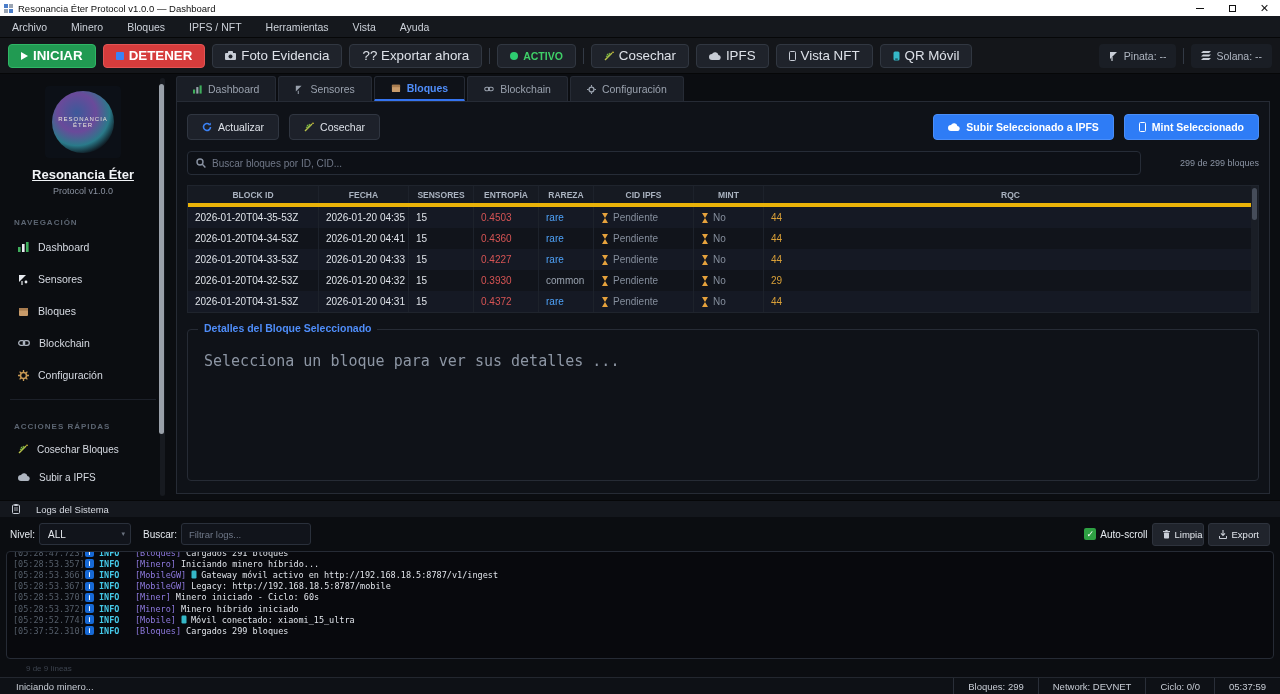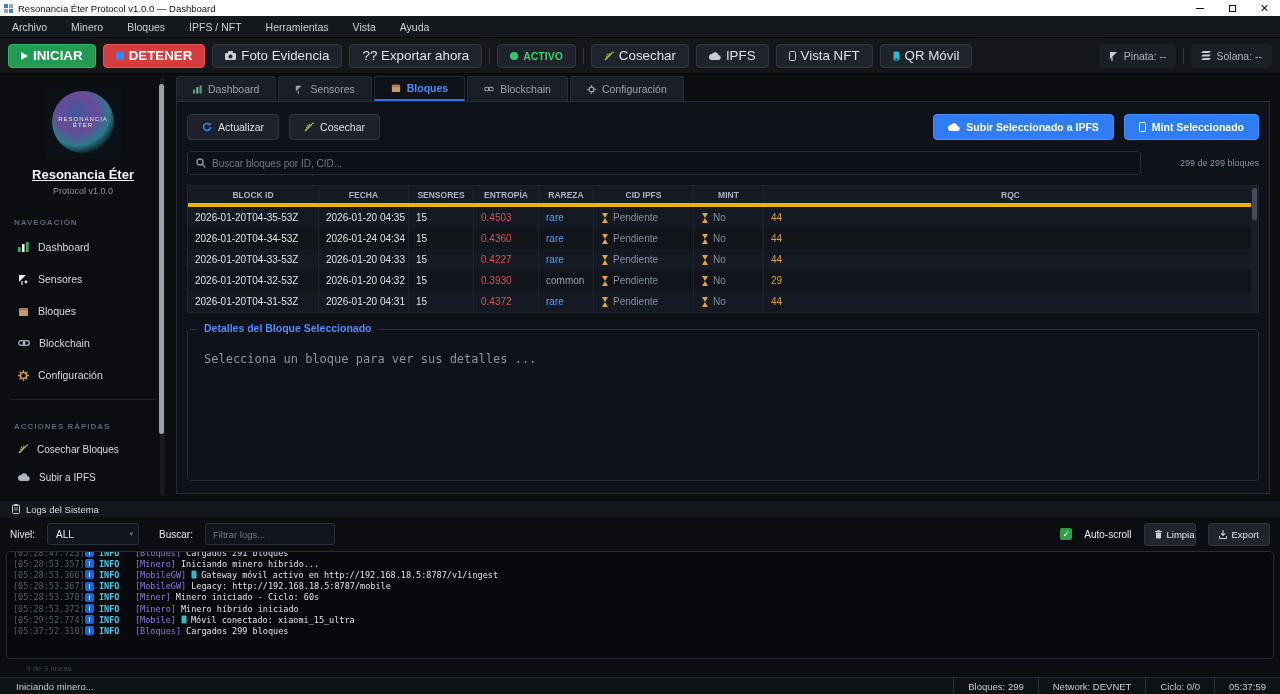--- a/index.html
+++ b/index.html
@@ -81,25 +81,25 @@
   .rare .c-rar { color:#4ea1f7; }
   .common .c-rar { color:#9aa3b0; }
   .c-dim { color:#858e9c; gap:4px; }
   .c-rqc { color:#d9a038; }
   .tbl-scroll { position:absolute; right:0; top:0; bottom:0; width:7px; background:#1a1e26; }
   .tbl-thumb { position:absolute; right:1px; top:2px; width:5px; height:32px; background:#454c59; border-radius:3px; }
 
   
   .groupbox { margin-top:16px; flex:1; border:1px solid #262b35; border-radius:4px; position:relative; min-height:0; }
   .gb-label { position:absolute; top:-8px; left:10px; background:#0f1218; padding:0 6px; color:#4f8df9; font-size:10.5px; font-weight:bold; }
-  .gb-body { padding:22px 16px; font-family:"DejaVu Sans Mono",monospace; font-size:12px; color:#8d96a4; }
-
-  
-  .logs-header { height:17px; background:#14171d; border-top:1px solid #060708; display:flex; align-items:center; gap:6px; padding-left:12px; font-size:9.5px; color:#d6dae2; flex:none; }
-  .logs-controls { height:34px; display:flex; align-items:center; gap:12px; padding:0 10px; flex:none; font-size:10px; }
+  .gb-body { padding:22px 16px; font-family:"DejaVu Sans Mono",monospace; font-size:15px; color:#8d96a4; }
+
+  
+  .logs-header { height:17px; background:#14171d; border-top:1px solid #060708; display:flex; align-items:center; gap:16px; padding-left:12px; font-size:9.5px; color:#d6dae2; flex:none; }
+  .logs-controls { height:34px; display:flex; align-items:center; gap:4px; padding:0 10px; flex:none; font-size:10px; }
   .lc-label { color:#e4e8ee; }
   .combo { width:92px; height:22px; background:#11141b; border:1px solid #2a303b; border-radius:3px; display:flex; align-items:center; padding:0 8px; color:#e8ebf0; position:relative; }
   .combo .chev { position:absolute; right:5px; color:#6b7380; font-size:7px; }
   .filter-box { width:130px; height:22px; background:#11141b; border:1px solid #2a303b; border-radius:3px; display:flex; align-items:center; padding:0 7px; }
   .filter-box input { width:100%; background:transparent; border:none; outline:none; color:#c8cdd6; font-size:9.5px; }
   .filter-box input::placeholder { color:#6f7888; }
   .checkbox { width:12px; height:12px; background:#2ea043; border-radius:2px; display:flex; align-items:center; justify-content:center; color:#fff; font-size:9px; }
   .sbtn { height:23px; display:inline-flex; align-items:center; gap:5px; padding:0 10px; border-radius:3px; background:#20242c; border:1px solid #2e333d; color:#e2e6ec; font-size:9.5px; white-space:nowrap; overflow:hidden; }
   .sbtn.clip { max-width:52px; }
   .log-view { flex:none; height:108px; margin:0 6px; background:#08090d; border:1px solid #262b35; border-radius:4px; overflow:hidden; padding:0 6px; font-family:"DejaVu Sans Mono",monospace; font-size:8.5px; }
@@ -463,21 +463,21 @@
                     <path d="M1 10 h6 L4 5 Z" fill="#e6a23c"></path>
                   </svg>
                 </span>
                 <span>No</span>
               </div>
             <div class="c-rqc">44</div>
           </div>
 
           <div class="trow rare">
             <div>2026-01-20T04-34-53Z</div>
-            <div>2026-01-24 04:34</div>
+            <div>2026-01-20 04:41</div>
             <div>15</div>
             <div class="c-ent">0.4360</div>
             <div class="c-rar">rare</div>
             <div class="c-dim">
                 <span class="icon">
                   <svg width="8" height="10" viewBox="0 0 8 10">
                     <path d="M1 0 h6 L4 5 Z" fill="#e6a23c"></path>
                     <path d="M1 10 h6 L4 5 Z" fill="#e6a23c"></path>
                   </svg>
                 </span>

